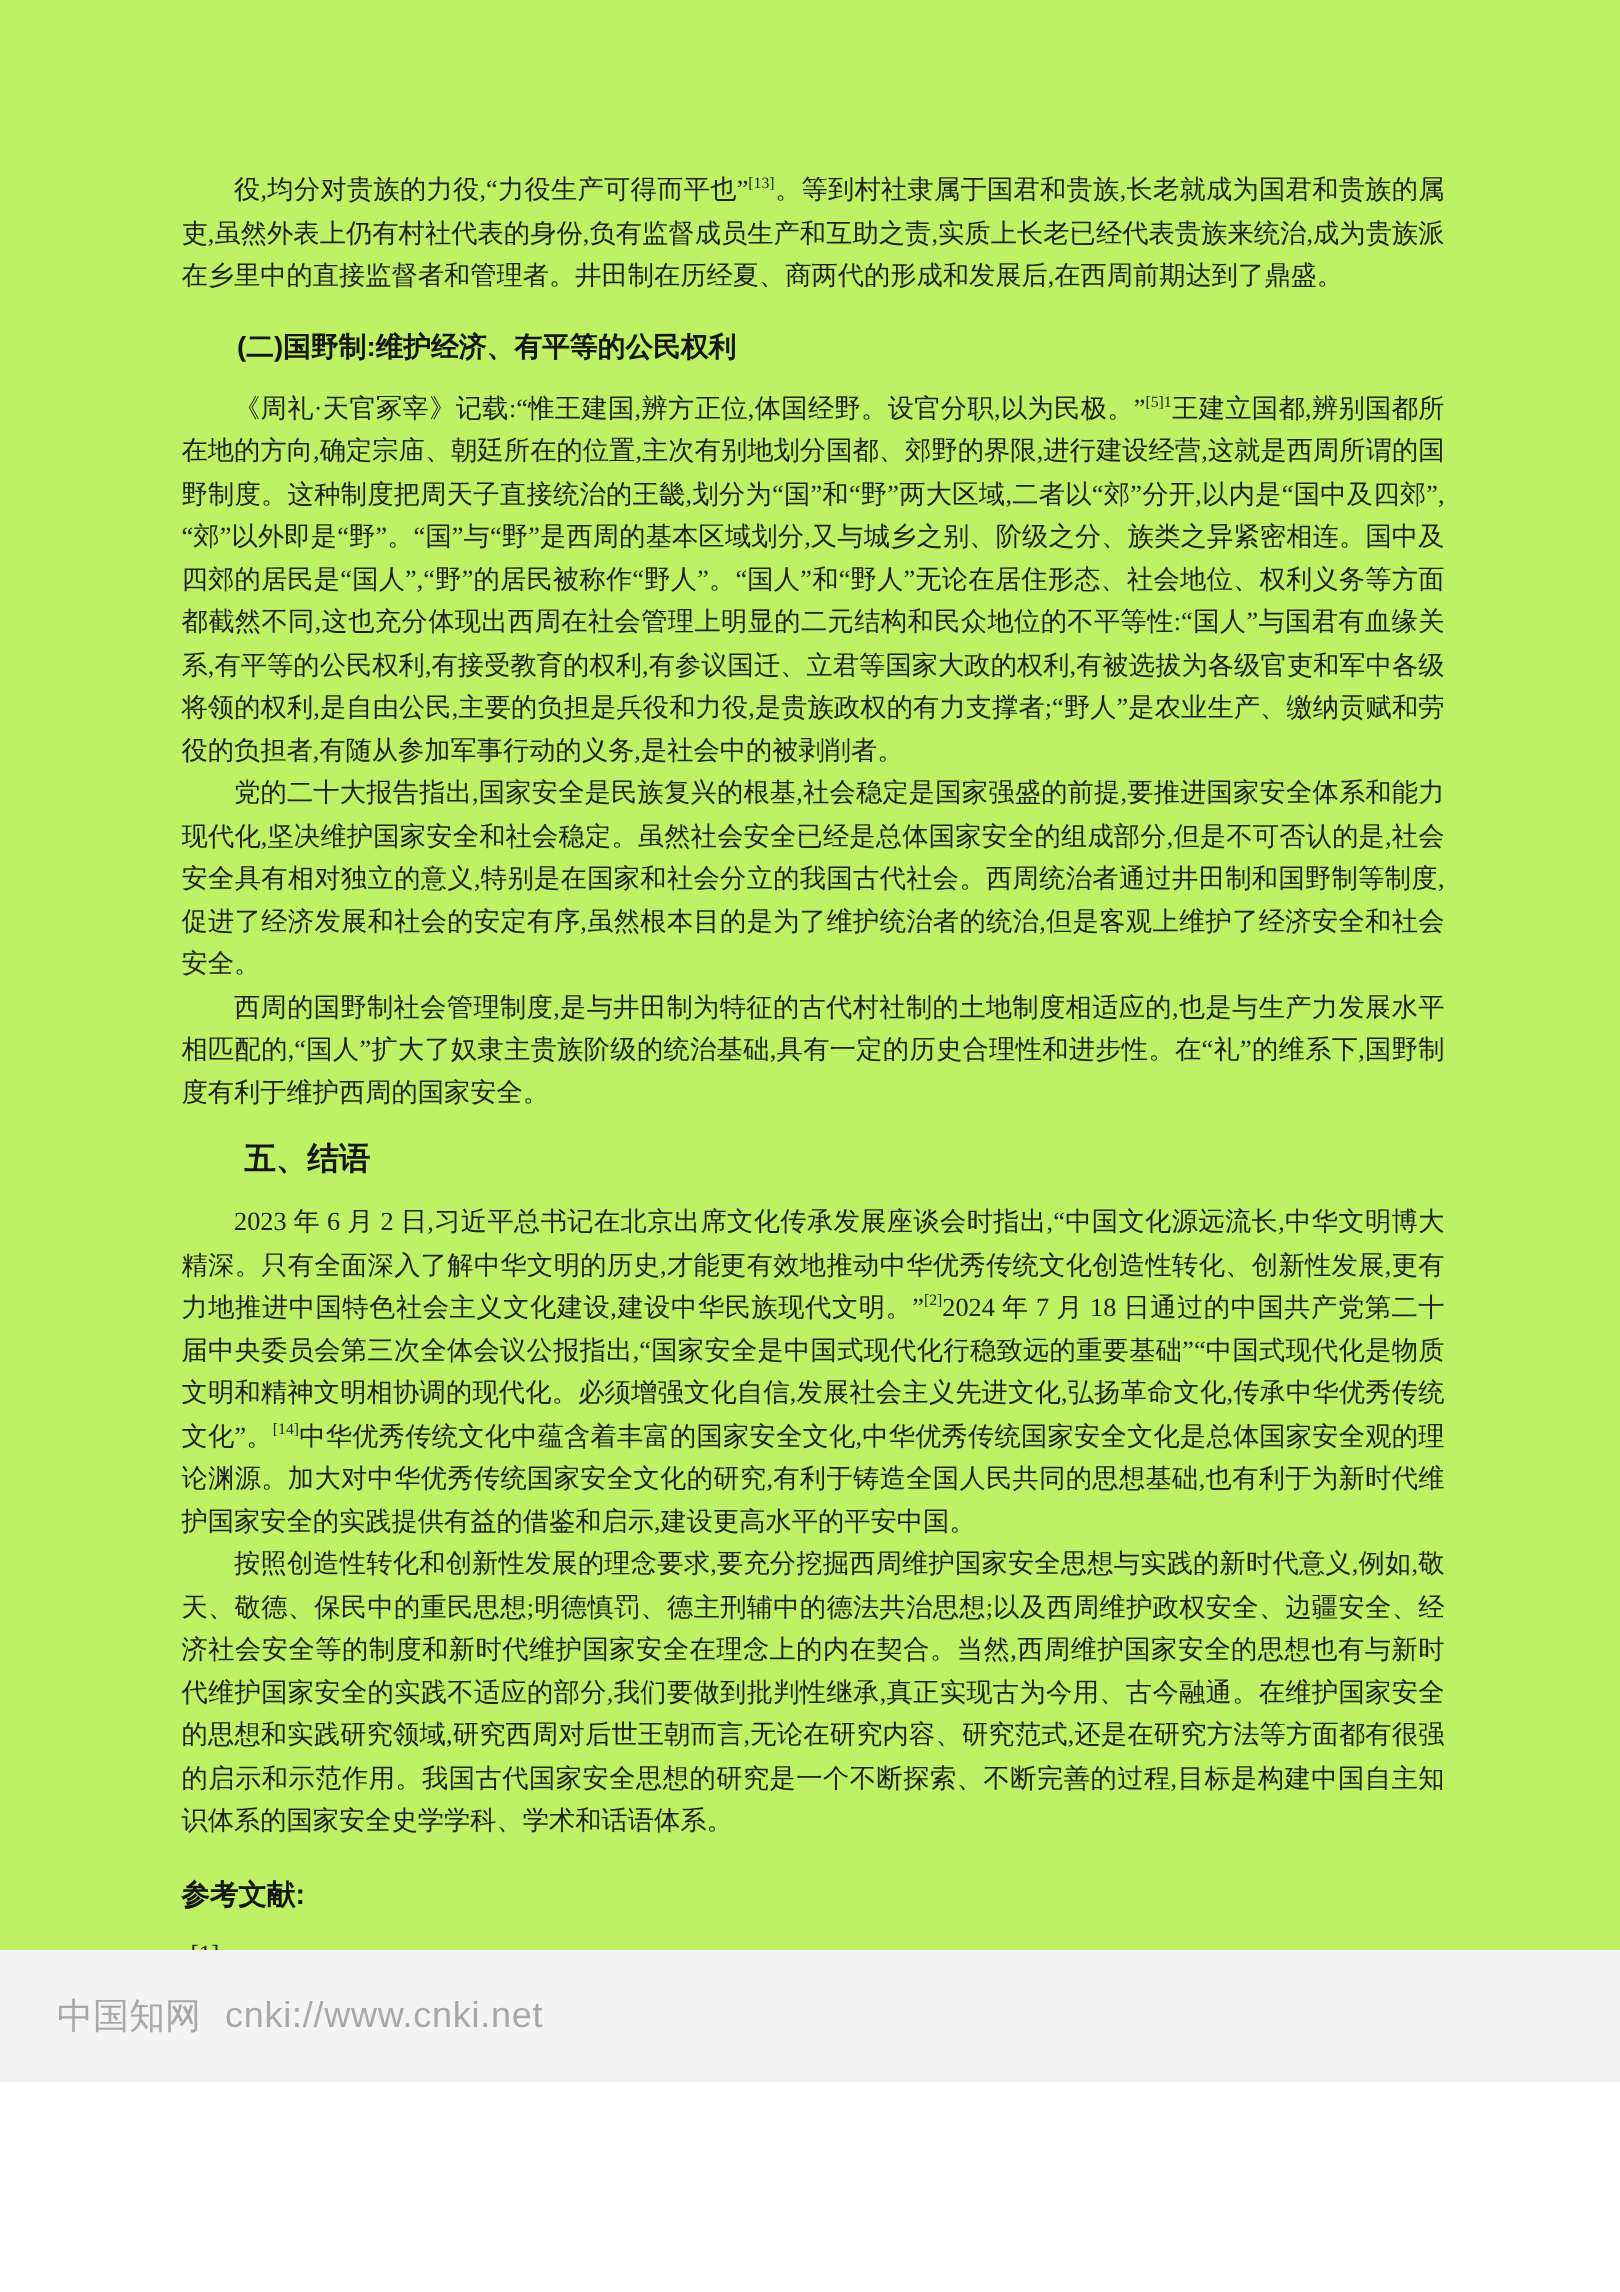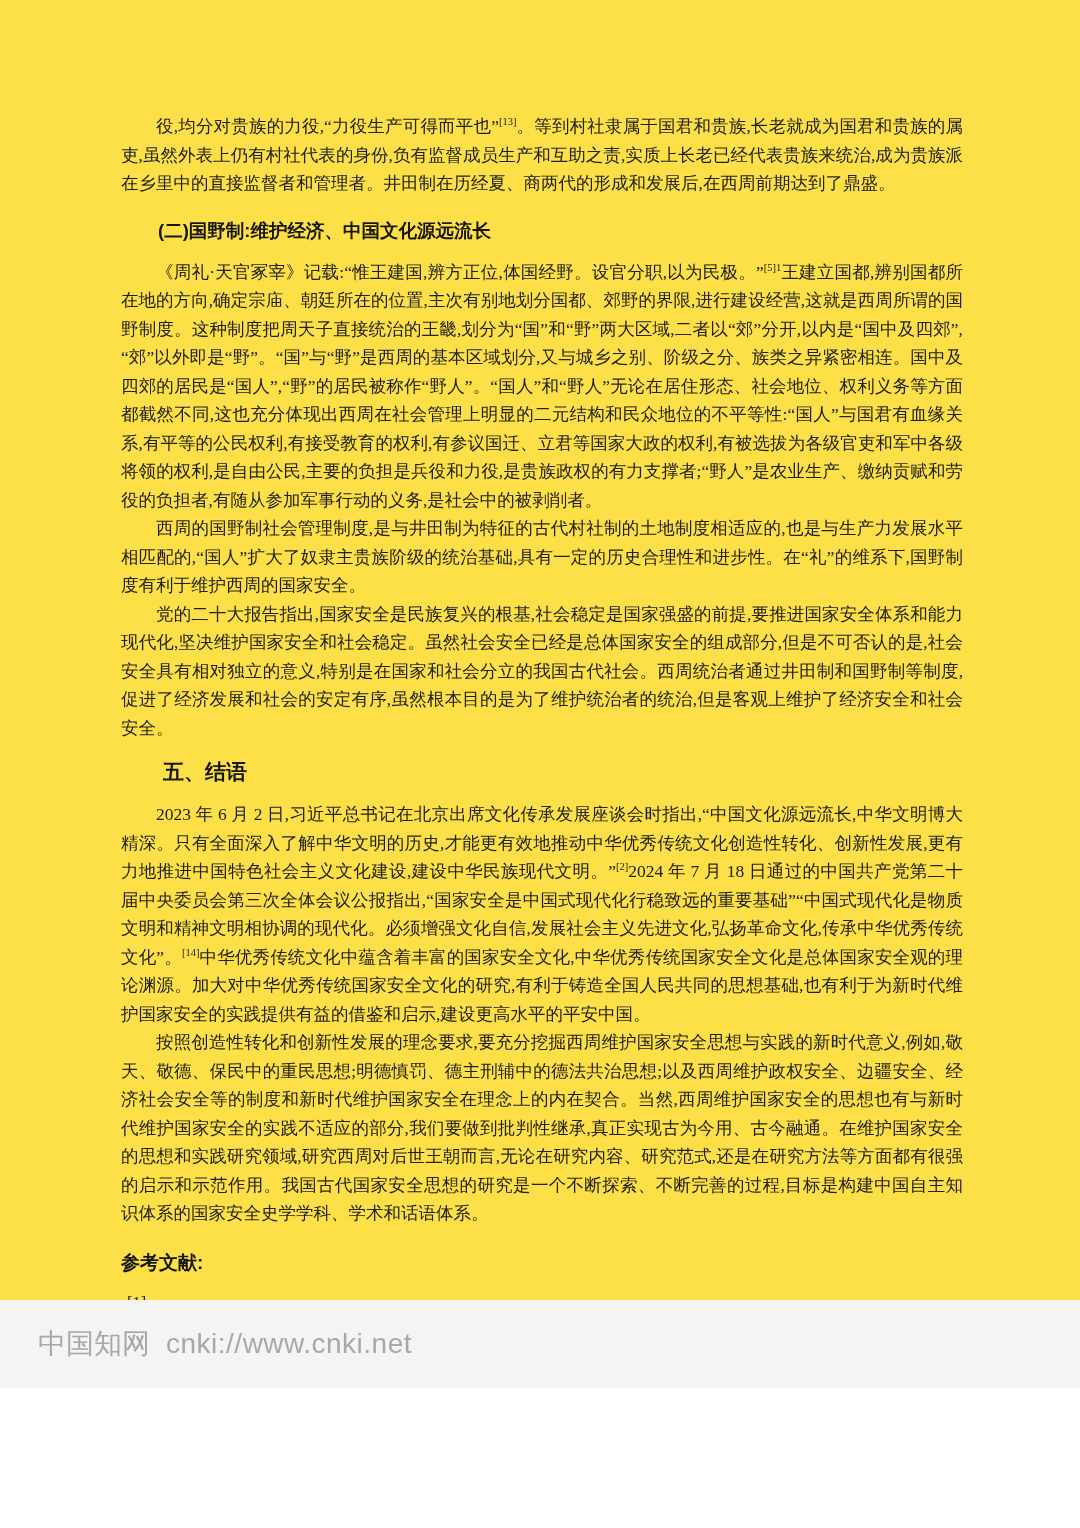--- a/index.html
+++ b/index.html
@@ -1,20 +1,20 @@
 <!DOCTYPE html>
 <html lang="zh"><head>
 <meta charset="utf-8">
 <style>
   html, body { margin: 0; padding: 0; background: #ffffff; }
   .page {
     position: relative;
     width: 1080px;
     height: 1388px;
-    background: #fde047;
+    background: #bef264;
     overflow: hidden;
     font-family: "Liberation Serif", "DejaVu Serif", serif;
   }
   .content {
     position: absolute;
     left: 121px;
     top: 112px;
     width: 842px;
     color: #212121;
   }
@@ -75,40 +75,40 @@
     bottom: 0;
     width: 100%;
     height: 88px;
     background: #f4f4f4;
     box-sizing: border-box;
     display: flex;
     align-items: center;
     padding-left: 38px;
     gap: 16px;
     font-family: "Liberation Sans", "DejaVu Sans", sans-serif;
-    font-size: 28px;
+    font-size: 24px;
     color: #a8a8a8;
   }
   .footer-band .url { letter-spacing: 0.5px; }
 </style>
 </head>
 <body>
 
 <div class="page">
   <div class="content">
 
     <p class="body"><span>役,均分对贵族的力役,“力役生产可得而平也”</span><sup>[13]</sup><span>。等到村社隶属于国君和贵族,长老就成为国君和贵族的属吏,虽然外表上仍有村社代表的身份,负有监督成员生产和互助之责,实质上长老已经代表贵族来统治,成为贵族派在乡里中的直接监督者和管理者。井田制在历经夏、商两代的形成和发展后,在西周前期达到了鼎盛。</span></p>
 
-    <h4 class="sub-heading">(二)国野制:维护经济、中国文化源远流长</h4>
+    <h4 class="sub-heading">(二)国野制:维护经济、有平等的公民权利</h4>
 
     <p class="body"><span>《周礼·天官冢宰》记载:“惟王建国,辨方正位,体国经野。设官分职,以为民极。”</span><sup>[5]1</sup><span>王建立国都,辨别国都所在地的方向,确定宗庙、朝廷所在的位置,主次有别地划分国都、郊野的界限,进行建设经营,这就是西周所谓的国野制度。这种制度把周天子直接统治的王畿,划分为“国”和“野”两大区域,二者以“郊”分开,以内是“国中及四郊”,“郊”以外即是“野”。“国”与“野”是西周的基本区域划分,又与城乡之别、阶级之分、族类之异紧密相连。国中及四郊的居民是“国人”,“野”的居民被称作“野人”。“国人”和“野人”无论在居住形态、社会地位、权利义务等方面都截然不同,这也充分体现出西周在社会管理上明显的二元结构和民众地位的不平等性:“国人”与国君有血缘关系,有平等的公民权利,有接受教育的权利,有参议国迁、立君等国家大政的权利,有被选拔为各级官吏和军中各级将领的权利,是自由公民,主要的负担是兵役和力役,是贵族政权的有力支撑者;“野人”是农业生产、缴纳贡赋和劳役的负担者,有随从参加军事行动的义务,是社会中的被剥削者。</span></p>
 
+    <p class="body"><span>党的二十大报告指出,国家安全是民族复兴的根基,社会稳定是国家强盛的前提,要推进国家安全体系和能力现代化,坚决维护国家安全和社会稳定。虽然社会安全已经是总体国家安全的组成部分,但是不可否认的是,社会安全具有相对独立的意义,特别是在国家和社会分立的我国古代社会。西周统治者通过井田制和国野制等制度,促进了经济发展和社会的安定有序,虽然根本目的是为了维护统治者的统治,但是客观上维护了经济安全和社会安全。</span></p>
+
     <p class="body"><span>西周的国野制社会管理制度,是与井田制为特征的古代村社制的土地制度相适应的,也是与生产力发展水平相匹配的,“国人”扩大了奴隶主贵族阶级的统治基础,具有一定的历史合理性和进步性。在“礼”的维系下,国野制度有利于维护西周的国家安全。</span></p>
-
-    <p class="body"><span>党的二十大报告指出,国家安全是民族复兴的根基,社会稳定是国家强盛的前提,要推进国家安全体系和能力现代化,坚决维护国家安全和社会稳定。虽然社会安全已经是总体国家安全的组成部分,但是不可否认的是,社会安全具有相对独立的意义,特别是在国家和社会分立的我国古代社会。西周统治者通过井田制和国野制等制度,促进了经济发展和社会的安定有序,虽然根本目的是为了维护统治者的统治,但是客观上维护了经济安全和社会安全。</span></p>
 
     <h3 class="section-heading">五、结语</h3>
 
     <p class="body"><span>2023 年 6 月 2 日,习近平总书记在北京出席文化传承发展座谈会时指出,“中国文化源远流长,中华文明博大精深。只有全面深入了解中华文明的历史,才能更有效地推动中华优秀传统文化创造性转化、创新性发展,更有力地推进中国特色社会主义文化建设,建设中华民族现代文明。”</span><sup>[2]</sup><span>2024 年 7 月 18 日通过的中国共产党第二十届中央委员会第三次全体会议公报指出,“国家安全是中国式现代化行稳致远的重要基础”“中国式现代化是物质文明和精神文明相协调的现代化。必须增强文化自信,发展社会主义先进文化,弘扬革命文化,传承中华优秀传统文化”。</span><sup>[14]</sup><span>中华优秀传统文化中蕴含着丰富的国家安全文化,中华优秀传统国家安全文化是总体国家安全观的理论渊源。加大对中华优秀传统国家安全文化的研究,有利于铸造全国人民共同的思想基础,也有利于为新时代维护国家安全的实践提供有益的借鉴和启示,建设更高水平的平安中国。</span></p>
 
     <p class="body"><span>按照创造性转化和创新性发展的理念要求,要充分挖掘西周维护国家安全思想与实践的新时代意义,例如,敬天、敬德、保民中的重民思想;明德慎罚、德主刑辅中的德法共治思想;以及西周维护政权安全、边疆安全、经济社会安全等的制度和新时代维护国家安全在理念上的内在契合。当然,西周维护国家安全的思想也有与新时代维护国家安全的实践不适应的部分,我们要做到批判性继承,真正实现古为今用、古今融通。在维护国家安全的思想和实践研究领域,研究西周对后世王朝而言,无论在研究内容、研究范式,还是在研究方法等方面都有很强的启示和示范作用。我国古代国家安全思想的研究是一个不断探索、不断完善的过程,目标是构建中国自主知识体系的国家安全史学学科、学术和话语体系。</span></p>
 
     <h3 class="ref-heading">参考文献:</h3>
 
     <div class="ref-item">

